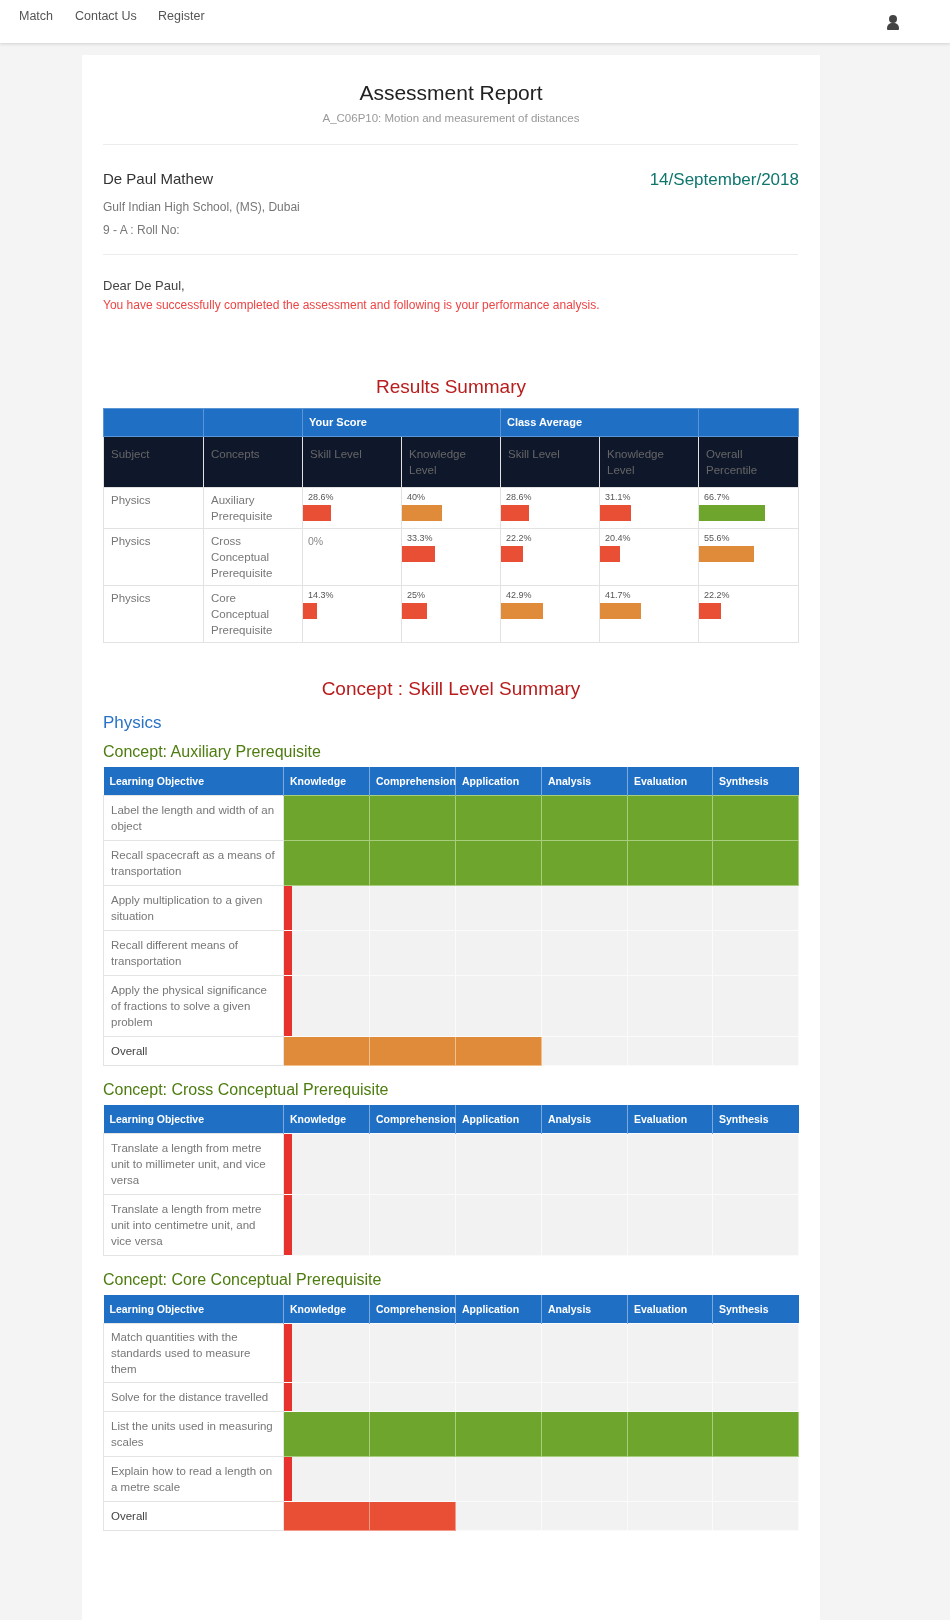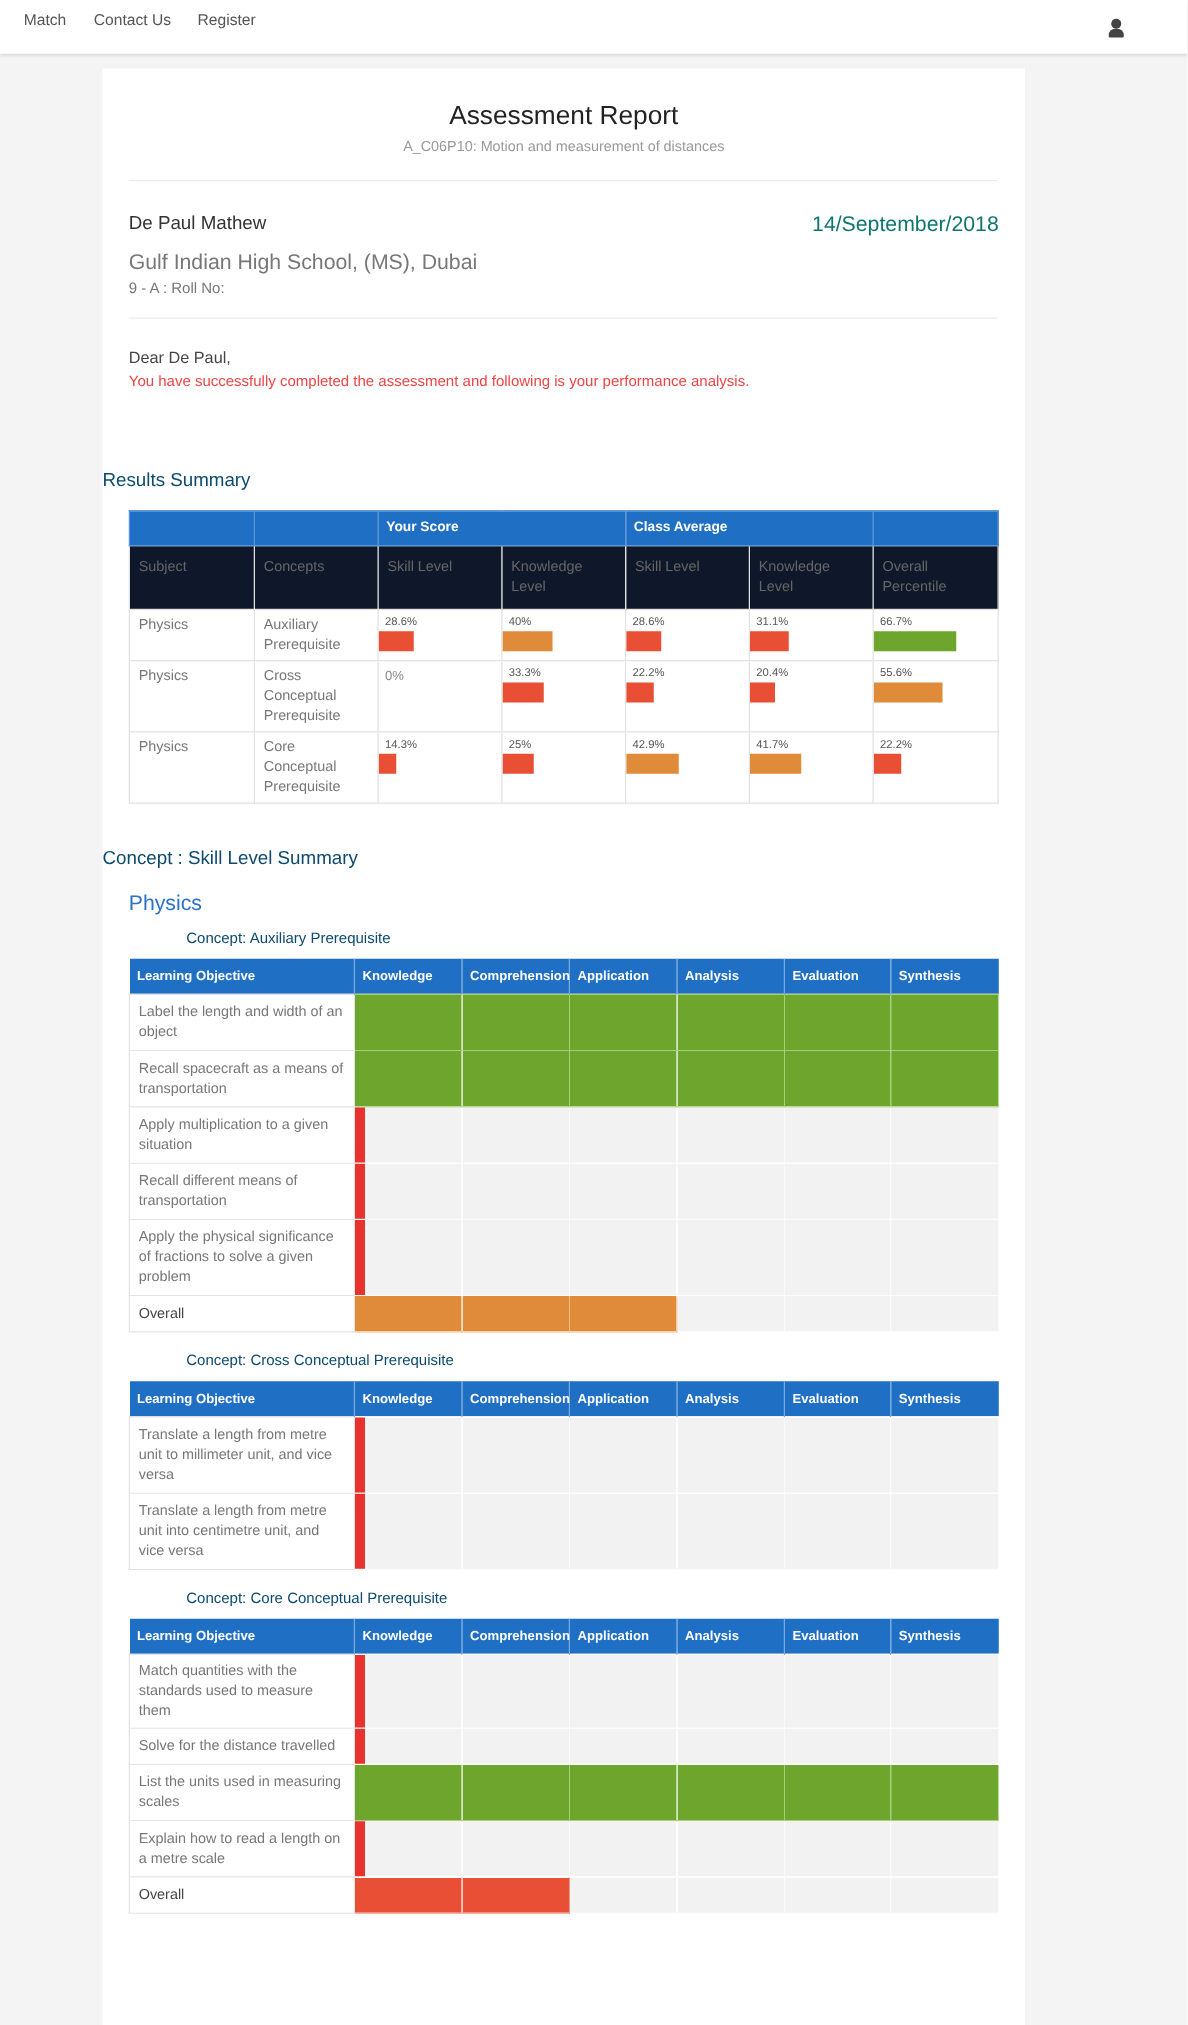--- a/index.html
+++ b/index.html
@@ -14,43 +14,43 @@
 
   .card { position: absolute; left: 82px; top: 55px; width: 738px; height: 1570px; background: #fff; }
   .abs { position: absolute; }
 
   .title { left: 0; width: 738px; top: 26px; text-align: center; font-size: 21px; color: #222; }
   .subtitle { left: 0; width: 738px; top: 57px; text-align: center; font-size: 11.5px; color: #999; }
   .hr { left: 21px; width: 695px; height: 1px; background: #ececec; }
 
   .student-name { left: 21px; top: 115px; font-size: 15px; color: #333; }
   .report-date { right: 21px; top: 115px; font-size: 17px; color: #0f766e; }
-  .school { left: 21px; top: 145px; font-size: 17px; color: #777; }
+  .school { left: 21px; top: 145px; font-size: 12px; color: #777; }
   .classroll { left: 21px; top: 168px; font-size: 12px; color: #777; }
 
   .greeting { left: 21px; top: 223px; font-size: 13px; color: #444; }
   .message { left: 21px; top: 243px; font-size: 12px; color: #ef4444; }
 
-  .section-title { left: 0; width: 738px; font-size: 15px; color: #0c4a6e; }
+  .section-title { left: 0; width: 738px; text-align: center; font-size: 19px; color: #b91c1c; }
 
   
   .rtable { left: 21px; top: 353px; width: 695px; border-collapse: collapse; table-layout: fixed; }
   .rtable td, .rtable th { border: 1px solid #e2e2e2; vertical-align: top; text-align: left; font-weight: normal; }
   .rtable .grp th { background: #1f6fc5; color: #fff; font-size: 11px; height: 28px; padding: 7px 6px; border-color: #5a95d6; font-weight: bold; }
   .rtable .hdr th { background: #0f172a; color: #666; font-size: 11.5px; height: 50px; padding: 9px 7px; line-height: 16px; }
   .rtable td { font-size: 11.5px; color: #777; padding: 0; line-height: 16px; }
   .rtable td.txt { padding: 4px 7px; }
   .pct { font-size: 9px; color: #555; padding: 4px 5px 0 5px; line-height: 11px; }
   .bar { height: 16px; margin-top: 2px; }
   .r1 td { height: 36px; }
   .r2 td { height: 53px; }
   .r3 td { height: 53px; }
 
   .physics-heading { left: 21px; top: 658px; font-size: 17px; color: #2a72c6; }
-  .concept-label { left: 21px; font-size: 12px; color: #0c4a6e; margin-left: 46px; }
+  .concept-label { left: 21px; font-size: 16px; color: #4d7c0f; }
 
   
   .stable { left: 21px; width: 695px; border-collapse: collapse; table-layout: fixed; }
   .stable th { background: #1f6fc5; color: #fff; font-size: 10.5px; font-weight: bold; text-align: left; padding: 0 6px; height: 28px; border-right: 1px solid #7aa9de; white-space: nowrap; }
   .stable th:last-child { border-right: none; }
   .stable td { border: 1px solid #ececec; padding: 0; position: relative; }
   .stable td.lo { background: #fff; font-size: 11.5px; color: #777; line-height: 16px; padding: 5px 7px; border-color: #e4e4e4; }
   .stable td.lo.overall { color: #444; }
   .stable td.cell { background: #f3f2f3; border-color: #fbfbfb; }
   .stable td.cell.green { background: #6ea62d; border-color: #a8cd7d; }

